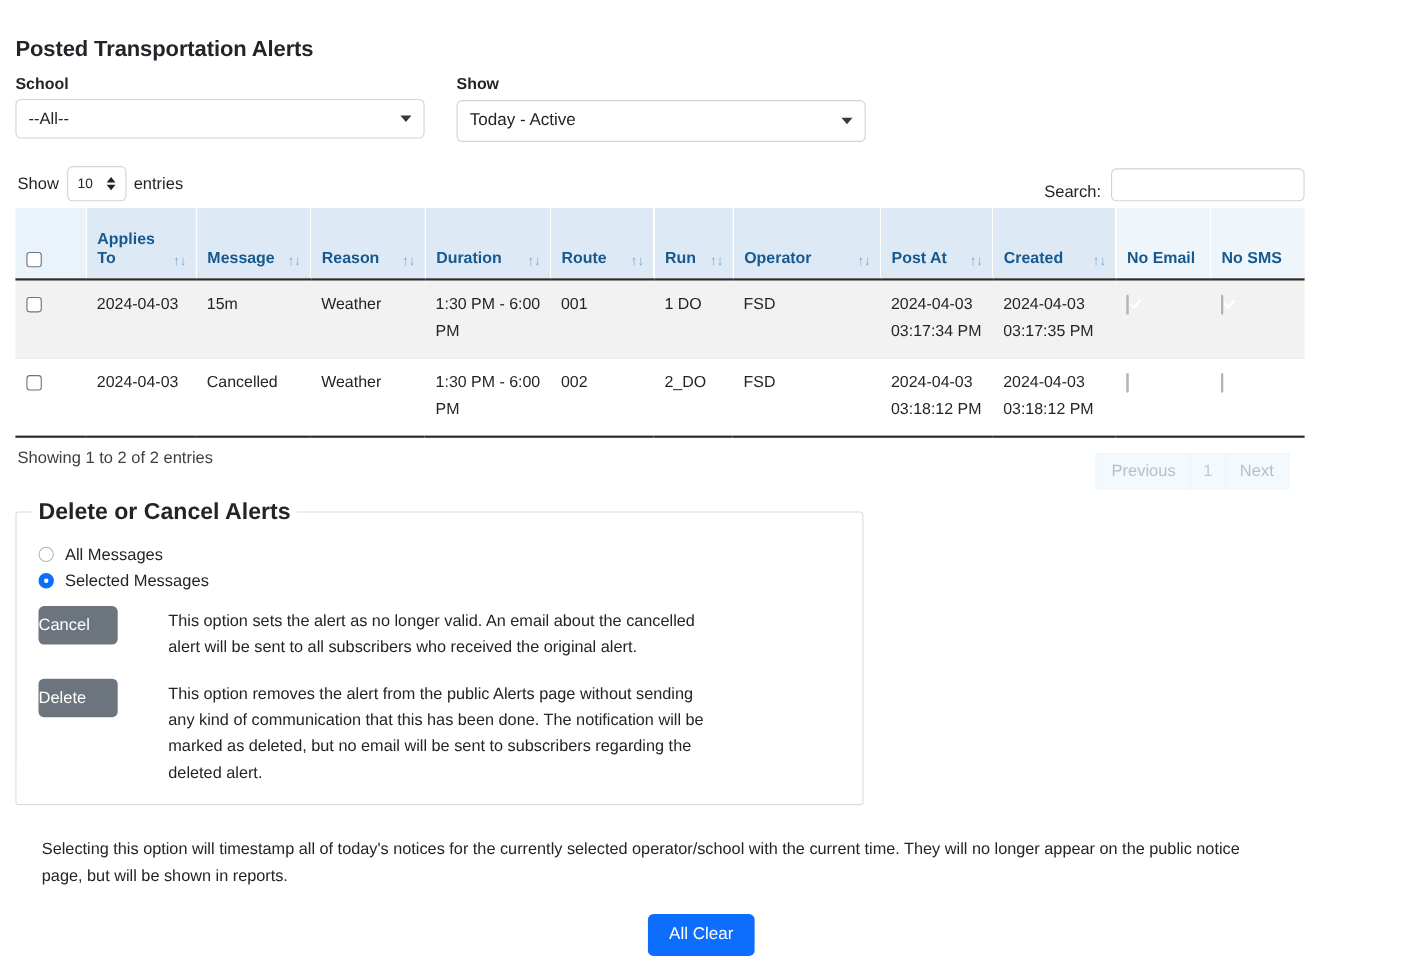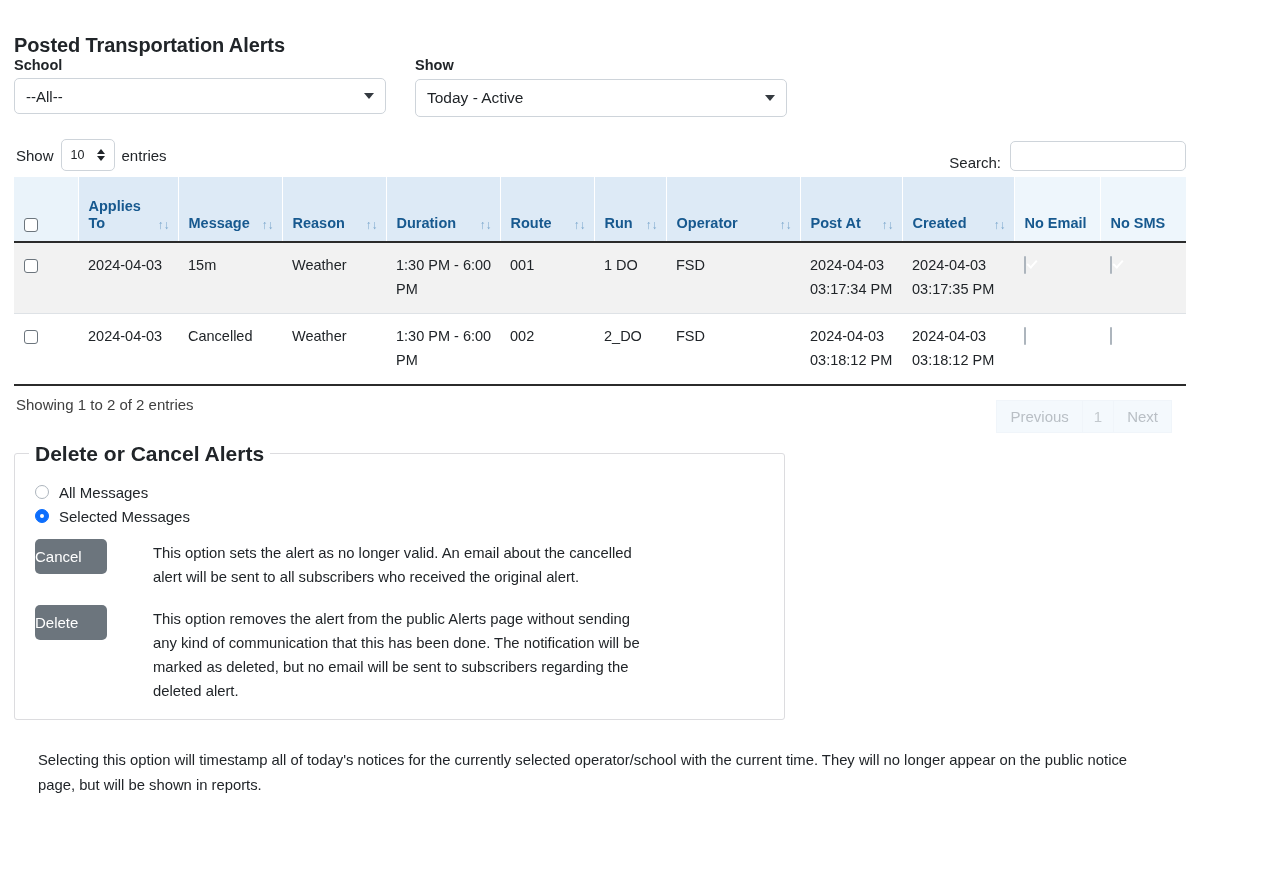--- a/index.html
+++ b/index.html
@@ -13,21 +13,21 @@
   }
   .page { position: relative; width: 1275px; height: 887px; padding: 0 14px; }
 
   
   .page-title {
     font-size: 20px; font-weight: bold; color: #212529;
     margin: 0; padding-top: 34px; letter-spacing: -0.1px;
   }
 
   
-  .filter-row { position: relative; height: 78px; }
+  .filter-row { position: relative; height: 78px; margin-top: 12px; }
   .filter-block { position: absolute; top: 0; }
   .filter-block.school { left: 0; width: 372px; }
   .filter-block.show   { left: 401px; width: 372px; }
   .filter-label { font-size: 14.5px; font-weight: bold; color: #212529; display:block; margin-bottom: 5px; }
   .filter-block.show .filter-label { margin-bottom: 6px; }
   .select-box {
     position: relative; width: 100%; height: 36px;
     border: 1px solid #ced4da; border-radius: 5px; background: #fff;
     display: flex; align-items: center; padding: 0 30px 0 11px;
     font-size: 15px; color: #212529;
@@ -362,14 +362,17 @@
       <button class="btn-secondary">Cancel</button>
       <div class="action-desc">This option sets the alert as no longer valid. An email about the cancelled alert will be sent to all subscribers who received the original alert.</div>
     </div>
     <div class="action-row second">
       <button class="btn-secondary">Delete</button>
       <div class="action-desc">This option removes the alert from the public Alerts page without sending any kind of communication that this has been done. The notification will be marked as deleted, but no email will be sent to subscribers regarding the deleted alert.</div>
     </div>
   </fieldset>
 
   <p class="bottom-note">Selecting this option will timestamp all of today's notices for the currently selected operator/school with the current time. They will no longer appear on the public notice page, but will be shown in reports.</p>
+  <div class="allclear-wrap">
+    <button class="btn-primary">All Clear</button>
+  </div>
 
 </div>
 
 </body></html>

